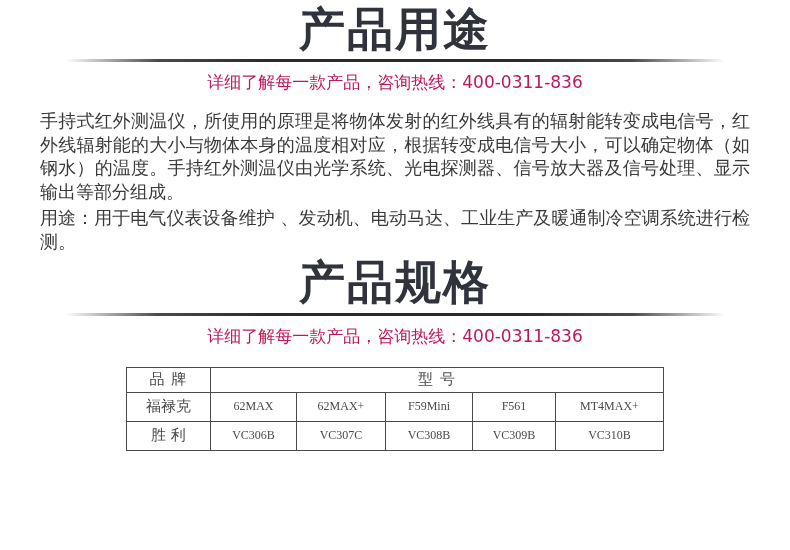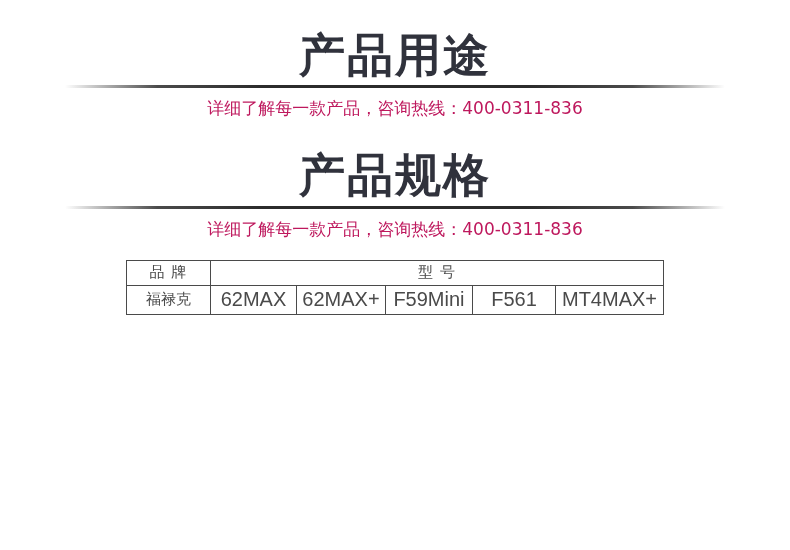--- a/index.html
+++ b/index.html
@@ -8,21 +8,21 @@
     background: #ffffff;
     font-family: "DejaVu Sans", "Liberation Sans", sans-serif;
   }
   .page {
     width: 790px;
     height: 550px;
     background: #ffffff;
     overflow: hidden;
   }
   .section-title {
-    margin-top: 28px;
+    margin-top: 2px;
     text-align: center;
     font-size: 46px;
     line-height: 1.18;
     font-weight: 900;
     color: #30323c;
     letter-spacing: 2px;
   }
   .divider {
     width: 660px;
     height: 3px;
@@ -61,37 +61,39 @@
   .spec-table td, .spec-table th {
     border: 1px solid #4a4a4a;
     text-align: center;
     vertical-align: middle;
     font-weight: normal;
     background: #ffffff;
   }
   .spec-table .hdr-row td { height: 25px; font-size: 15px; letter-spacing: 1px; }
   .spec-table .data-row td { height: 29px; }
   .brand-cell { font-size: 15px; }
-  .model-cell { font-size: 20px; font-family: Liberation Sans, sans-serif; }
+  .model-cell { font-size: 12px; font-family: Liberation Serif, serif; }
   .col-brand { width: 84px; }
   .col-m1 { width: 86px; }
   .col-m2 { width: 89px; }
   .col-m3 { width: 87px; }
   .col-m4 { width: 83px; }
   .col-m5 { width: 108px; }
 </style>
 </head>
 <body>
 
 <div class="page">
 
   <div class="section-usage">
     <h1 class="section-title">产品用途</h1>
     <div class="divider"></div>
     <div class="hotline">详细了解每一款产品，咨询热线：400-0311-836</div>
+    <p class="body-text">手持式红外测温仪，所使用的原理是将物体发射的红外线具有的辐射能转变成电信号，红外线辐射能的大小与物体本身的温度相对应，根据转变成电信号大小，可以确定物体（如钢水）的温度。手持红外测温仪由光学系统、光电探测器、信号放大器及信号处理、显示输出等部分组成。</p>
+    <p class="body-text">用途：用于电气仪表设备维护 、发动机、电动马达、工业生产及暖通制冷空调系统进行检测。</p>
   </div>
 
   <div class="section-specs">
     <h1 class="section-title">产品规格</h1>
     <div class="divider"></div>
     <div class="hotline">详细了解每一款产品，咨询热线：400-0311-836</div>
 
     <table class="spec-table">
       <colgroup>
         <col class="col-brand">
@@ -107,17 +109,25 @@
           <td colspan="5">型 号</td>
         </tr>
         <tr class="data-row">
           <td class="brand-cell">福禄克</td>
           <td class="model-cell">62MAX</td>
           <td class="model-cell">62MAX+</td>
           <td class="model-cell">F59Mini</td>
           <td class="model-cell">F561</td>
           <td class="model-cell">MT4MAX+</td>
         </tr>
+        <tr class="data-row">
+          <td class="brand-cell">胜 利</td>
+          <td class="model-cell">VC306B</td>
+          <td class="model-cell">VC307C</td>
+          <td class="model-cell">VC308B</td>
+          <td class="model-cell">VC309B</td>
+          <td class="model-cell">VC310B</td>
+        </tr>
       </tbody>
     </table>
   </div>
 
 </div>
 
 </body></html>

